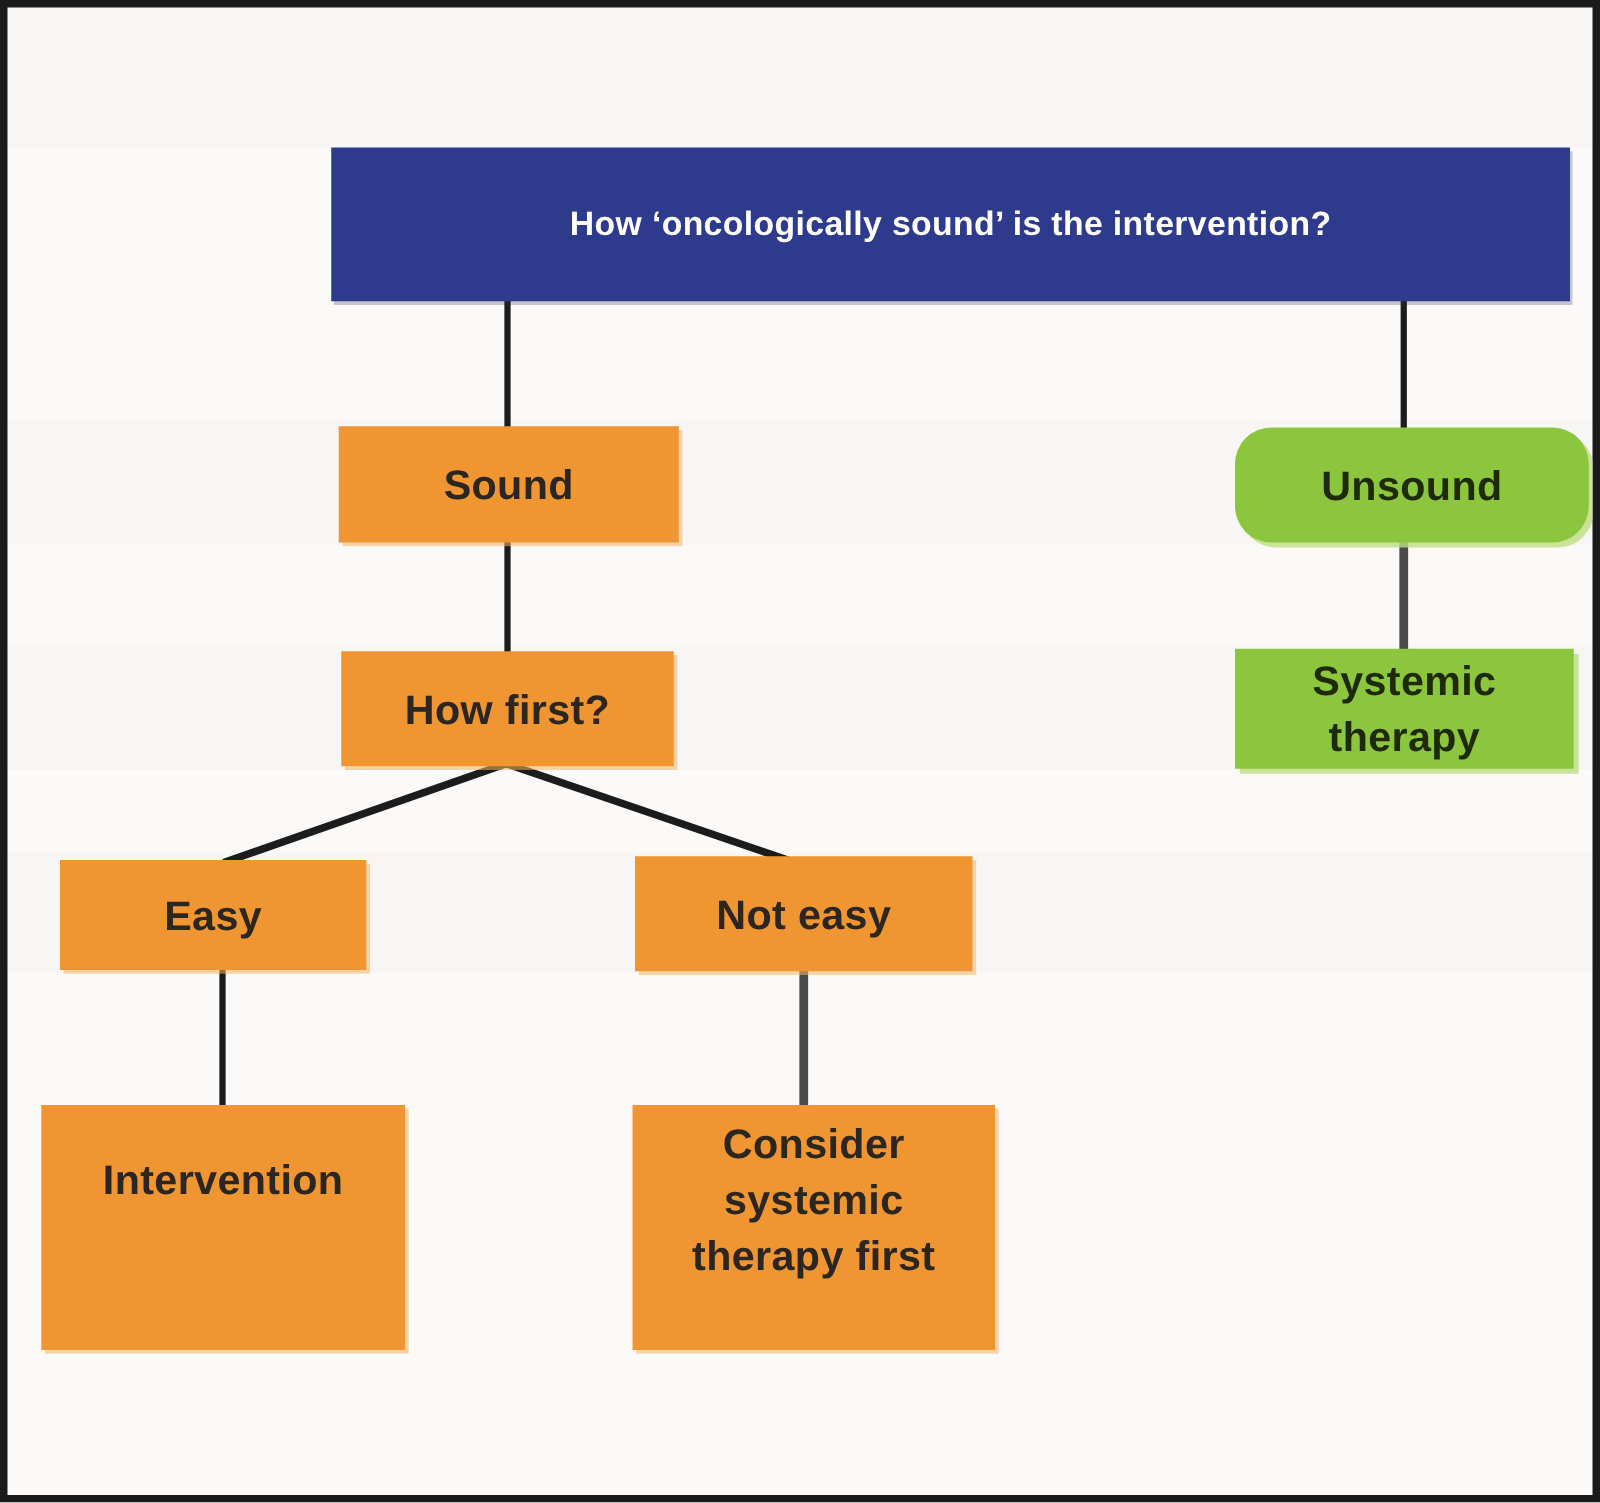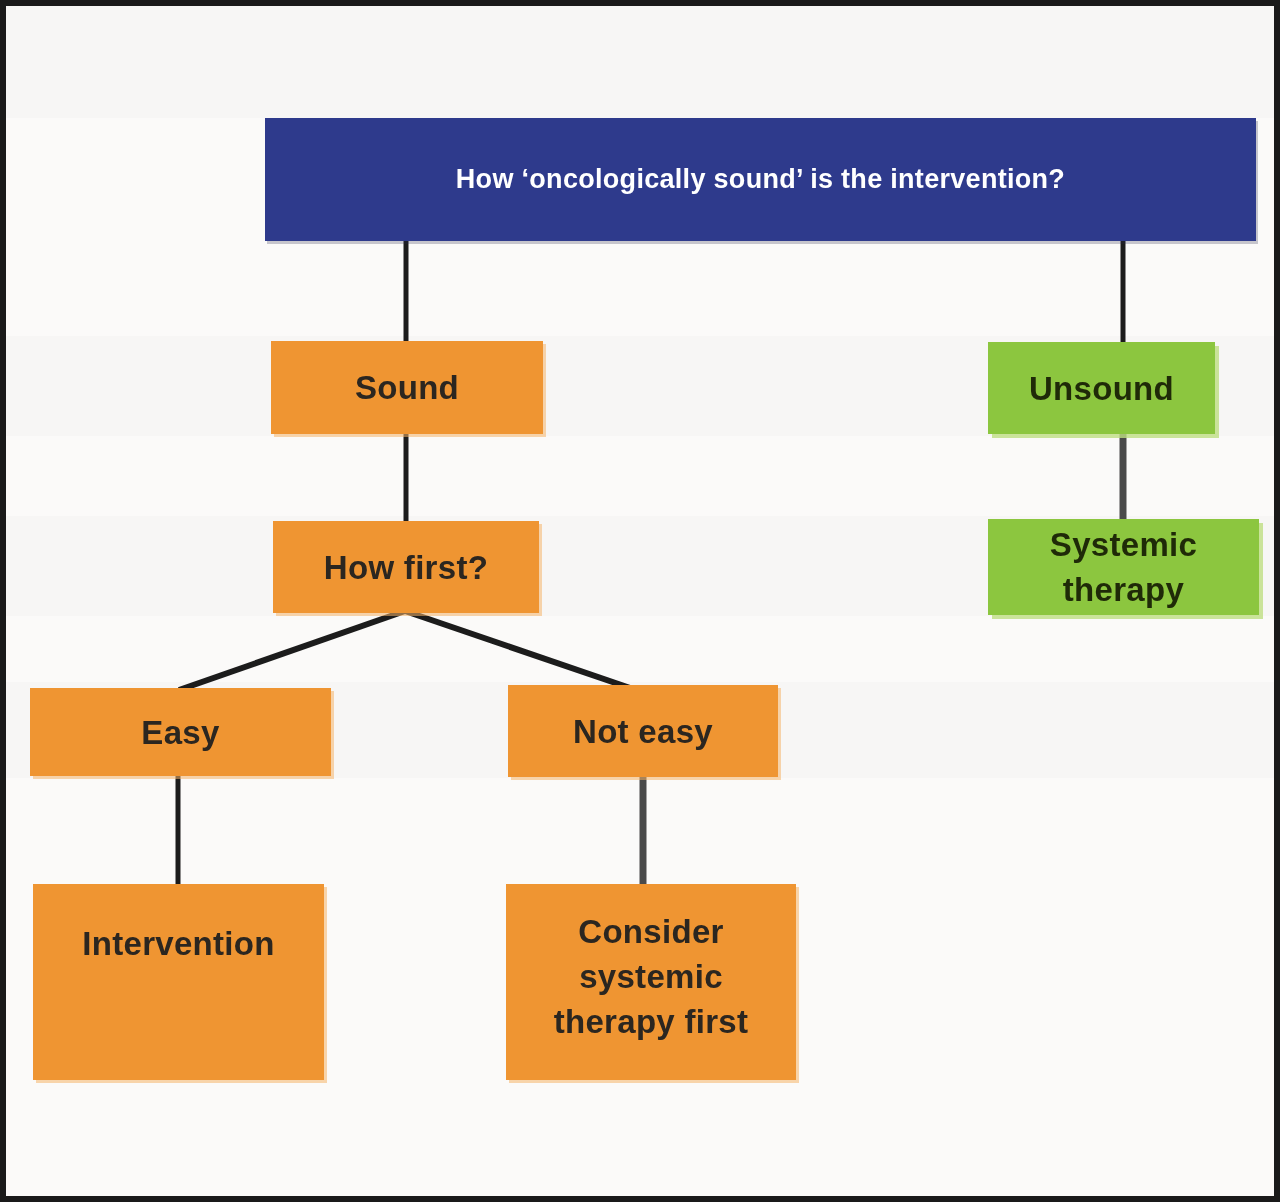--- a/index.html
+++ b/index.html
@@ -42,32 +42,32 @@
     left:259px;top:112px;width:991px;height:123px;
     background:var(--blue);
     color:var(--title-text);
     font-size:27px;
     box-shadow:2px 3px 0 rgba(40,40,70,0.25);
   }
   .node.orange{background:var(--orange);box-shadow:3px 3px 0 rgba(245,180,105,0.55);}
   .node.green{background:var(--green);box-shadow:4px 4px 0 rgba(190,222,130,0.8);color:#1f2a08;}
 
   .node.sound   {left:265px;top:335px;width:272px;height:93px;}
-  .node.unsound {left:982px;top:336px;width:227px;height:92px;}
+  .node.unsound {left:982px;top:336px;width:283px;height:92px;border-radius:29px;}
   .node.howeasy {left:267px;top:515px;width:266px;height:92px;}
   .node.systemic{left:982px;top:513px;width:271px;height:96px;}
-  .node.easy    {left:24px; top:682px;width:301px;height:88px;}
+  .node.easy    {left:42px; top:682px;width:245px;height:88px;}
   .node.noteasy {left:502px;top:679px;width:270px;height:92px;}
   .node.intervention{
     left:27px;top:878px;width:291px;height:196px;
     align-items:flex-start;padding-top:37px;
   }
   .node.consider{
     left:500px;top:878px;width:290px;height:196px;
-    align-items:flex-start;padding-top:25px;
+    align-items:flex-start;padding-top:8px;
   }
 </style>
 </head>
 <body>
 
 <div class="canvas">
 
   <div class="band b1"></div>
   <div class="band b2"></div>
   <div class="band b3"></div>

